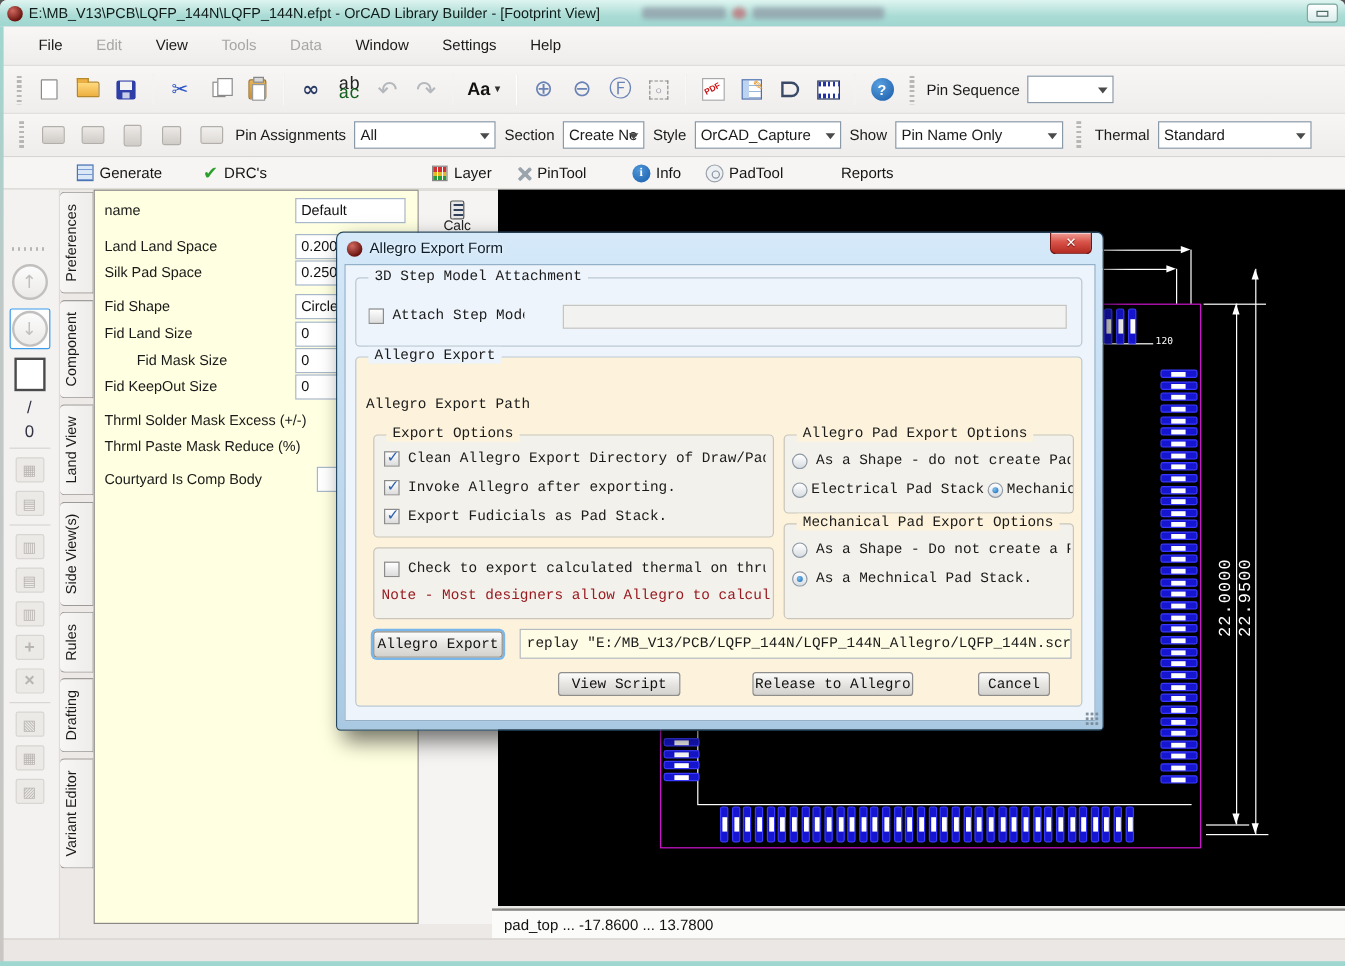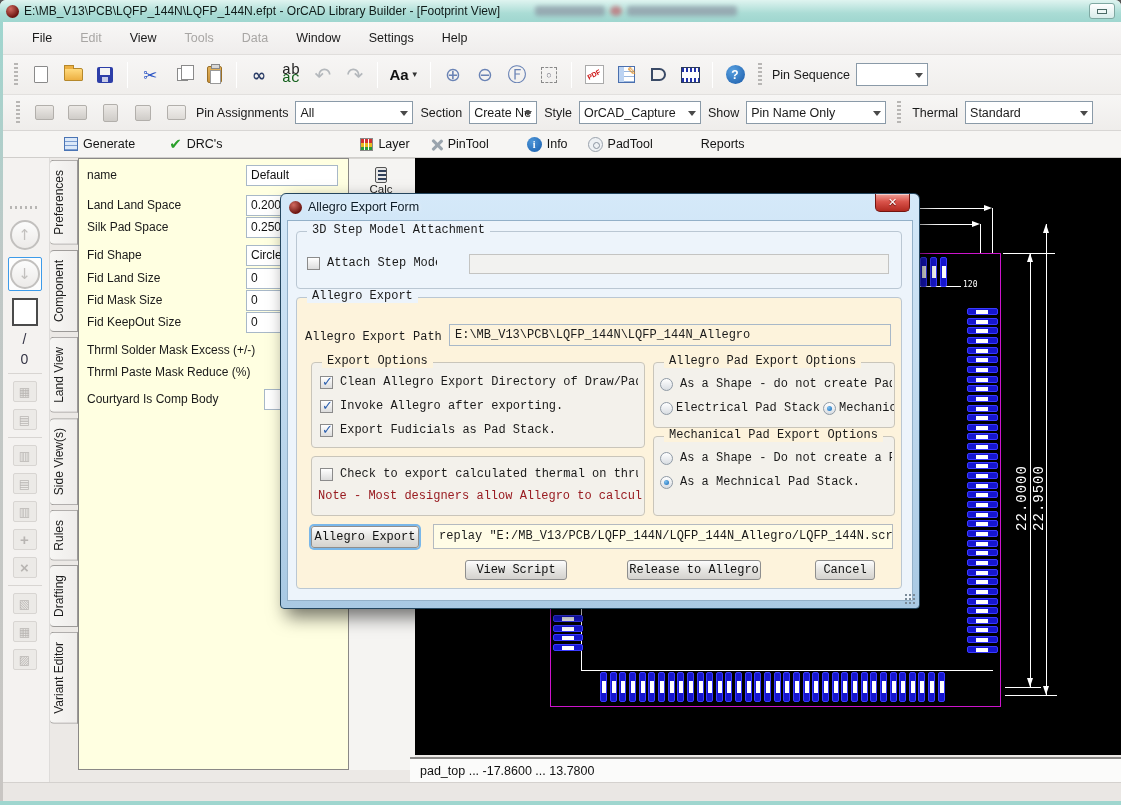--- a/index.html
+++ b/index.html
@@ -362,21 +362,21 @@
       <span class="frow-label" style="top: 9px;">name</span>
       <div class="frow-input" style="top: 6px; left: 167px; width: 92px;">Default</div>
       <span class="frow-label" style="top: 39px;">Land Land Space</span>
       <div class="frow-input" style="top: 36px; left: 167px; width: 92px;">0.2000</div>
       <span class="frow-label" style="top: 61px;">Silk Pad Space</span>
       <div class="frow-input" style="top: 58px; left: 167px; width: 92px;">0.2500</div>
       <span class="frow-label" style="top: 89px;">Fid Shape</span>
       <div class="frow-input" style="top: 86px; left: 167px; width: 92px;">Circle</div>
       <span class="frow-label" style="top: 112px;">Fid Land Size</span>
       <div class="frow-input" style="top: 109px; left: 167px; width: 92px;">0</div>
-      <span class="frow-label" style="top: 134px;">Fid Mask Size</span>
+      <span class="frow-label" style="top: 134px; margin-left: 27px;">Fid Mask Size</span>
       <div class="frow-input" style="top: 131px; left: 167px; width: 92px;">0</div>
       <span class="frow-label" style="top: 156px;">Fid KeepOut Size</span>
       <div class="frow-input" style="top: 153px; left: 167px; width: 92px;">0</div>
       <span class="frow-label" style="top: 184px;">Thrml Solder Mask Excess (+/-)</span>
       <span class="frow-label" style="top: 206px;">Thrml Paste Mask Reduce (%)</span>
       <span class="frow-label" style="top: 233px;">Courtyard Is Comp Body</span>
       <div class="frow-input" style="top: 230px; left: 185px; width: 80px;"></div>
     </div>
 
   <div id="calcstrip" class="abs">
@@ -674,21 +674,20 @@
         <div class="drow" style="left:10px;top:24px;width:130px">
           <span class="cb"></span>
           <span class="mono">Attach Step Model</span>
         </div>
         <div class="field" style="left:172px;top:22px;width:420px;height:20px"></div>
       </div>
 
       <div class="grp" style="left:8px;top:76px;width:606px;height:292px;background:#fdf3dc">
         <span class="legend bg-blue">Allegro Export</span>
         <span class="mono frow-label" style="left:8px;top:32px">Allegro Export Path</span>
-        <div class="field mono" style="left:152px;top:26px;width:442px;height:22px;background:#fdf3dc;border-color:#a8b8c8;padding:3px 5px;overflow:hidden">E:\MB_V13\PCB\LQFP_144N\LQFP_144N_Allegro</div>
 
         <div class="grp sub" style="left:14px;top:64px;width:334px;height:86px">
           <span class="legend bg-cream">Export Options</span>
           <div id="optList">
               <div class="drow" style="left: 8px; top: 12px; width: 318px;">
                 <span class="cb on"></span>
                 <span class="mono">Clean Allegro Export Directory of Draw/Pad F</span>
               </div>
               <div class="drow" style="left: 8px; top: 36px; width: 318px;">
                 <span class="cb on"></span>

